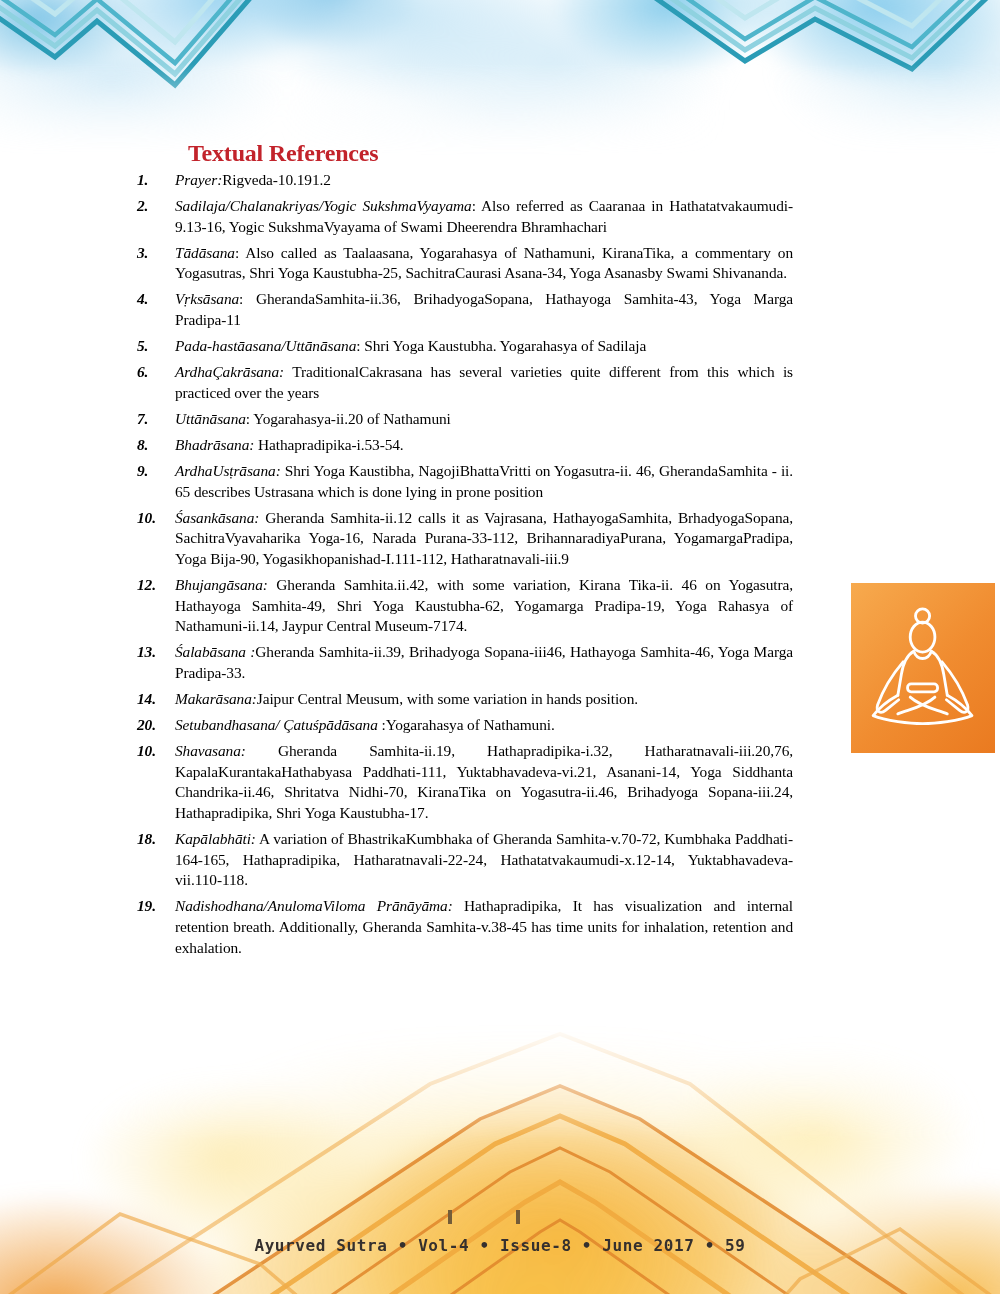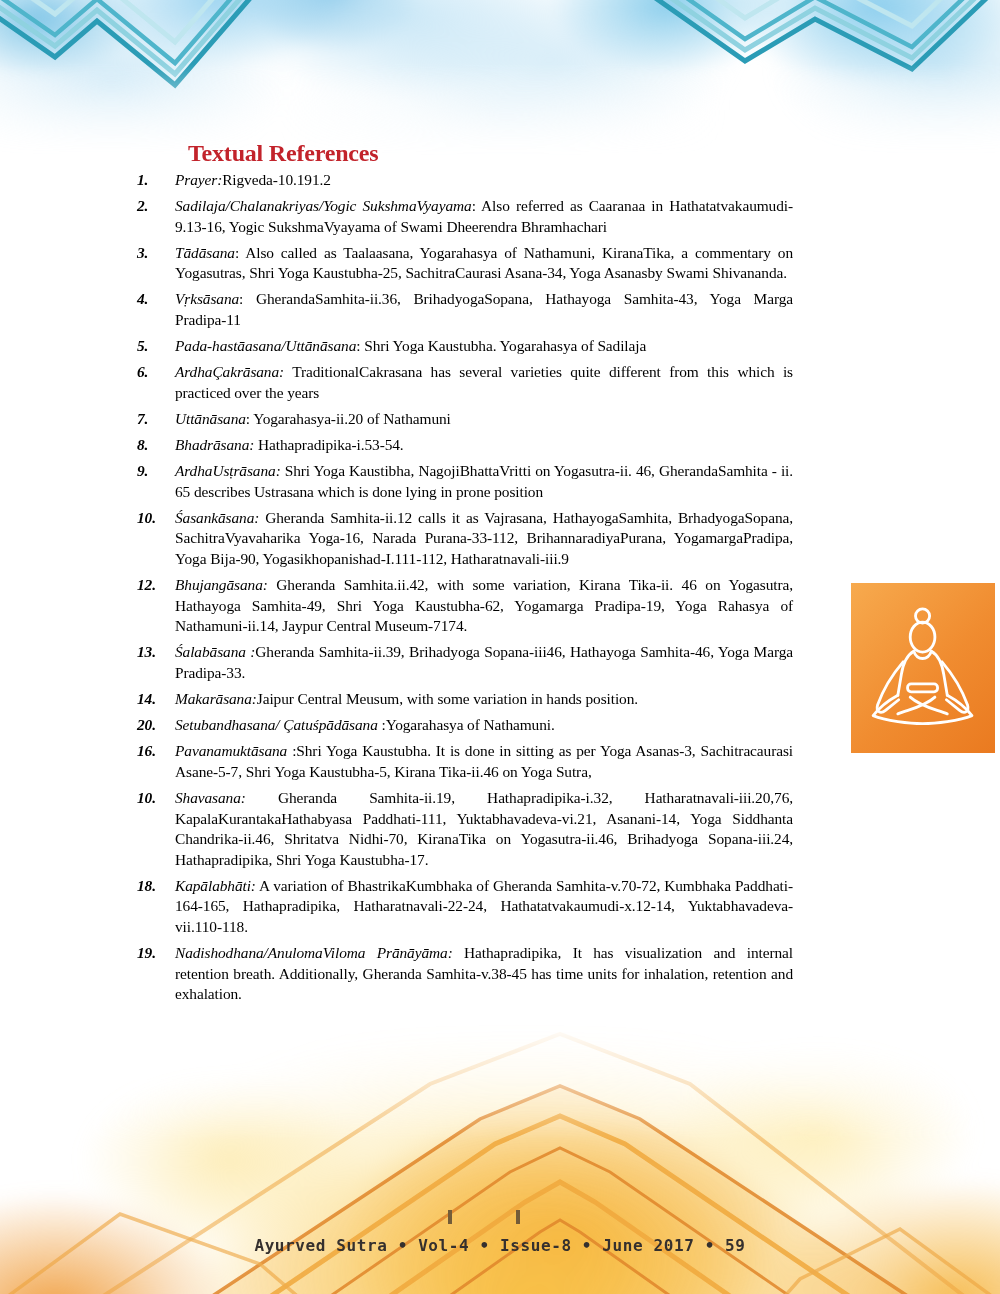--- a/index.html
+++ b/index.html
@@ -166,24 +166,20 @@
     </li>
   <li>
       <span class="num">14.</span>
       <span class="content"><span class="lead">Makarāsana:</span><span>Jaipur Central Meusum, with some variation in hands position.</span></span>
     </li>
   <li>
       <span class="num">20.</span>
       <span class="content"><span class="lead">Setubandhasana/ Çatuśpādāsana </span><span>:Yogarahasya of Nathamuni.</span></span>
     </li>
   <li>
-      <span class="num">16.</span>
-      <span class="content"><span class="lead">Pavanamuktāsana </span><span>:Shri Yoga Kaustubha. It is done in sitting as per Yoga Asanas-3, Sachitracaurasi Asane-5-7, Shri Yoga Kaustubha-5, Kirana Tika-ii.46 on Yoga Sutra,</span></span>
-    </li>
-  <li>
       <span class="num">10.</span>
       <span class="content"><span class="lead">Shavasana:</span><span> Gheranda Samhita-ii.19, Hathapradipika-i.32, Hatharatnavali-iii.20,76, KapalaKurantakaHathabyasa Paddhati-111, Yuktabhavadeva-vi.21, Asanani-14, Yoga Siddhanta Chandrika-ii.46, Shritatva Nidhi-70, KiranaTika on Yogasutra-ii.46, Brihadyoga Sopana-iii.24, Hathapradipika, Shri Yoga Kaustubha-17.</span></span>
     </li>
   <li>
       <span class="num">18.</span>
       <span class="content"><span class="lead">Kapālabhāti:</span><span> A variation of BhastrikaKumbhaka of Gheranda Samhita-v.70-72, Kumbhaka Paddhati-164-165, Hathapradipika, Hatharatnavali-22-24, Hathatatvakaumudi-x.12-14, Yuktabhavadeva-vii.110-118.</span></span>
     </li>
   <li>
       <span class="num">19.</span>
       <span class="content"><span class="lead">Nadishodhana/AnulomaViloma Prānāyāma:</span><span> Hathapradipika, It has visualization and internal retention breath. Additionally, Gheranda Samhita-v.38-45 has time units for inhalation, retention and exhalation.</span></span>

